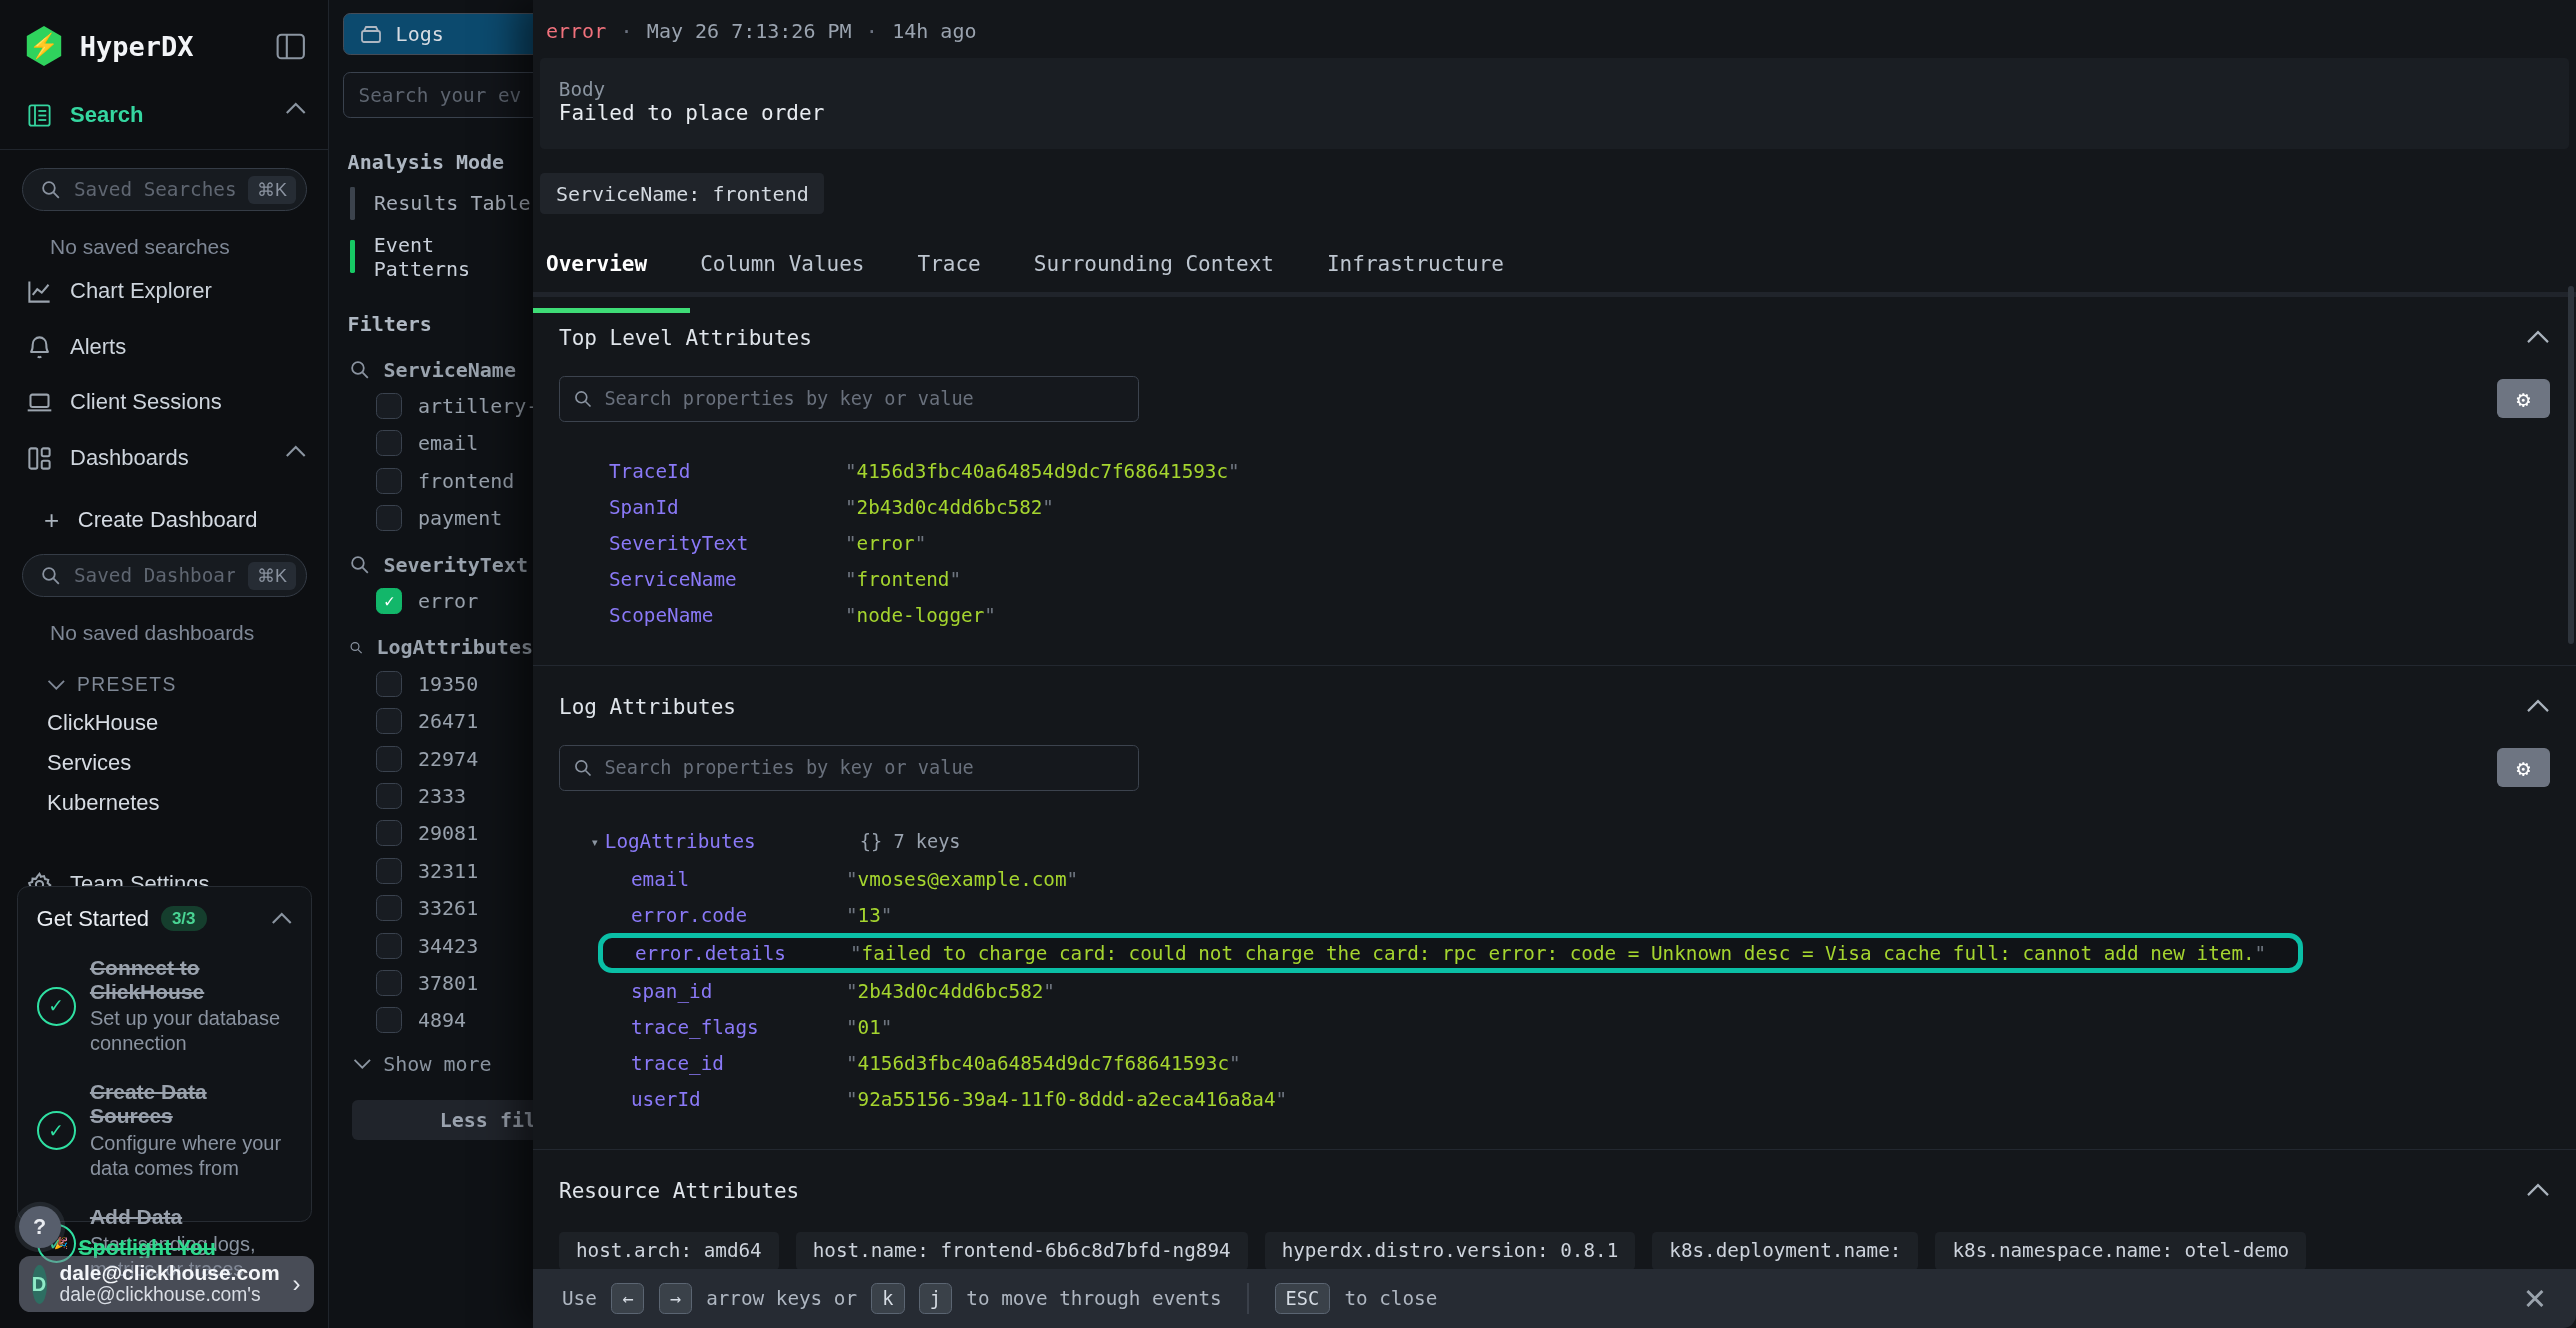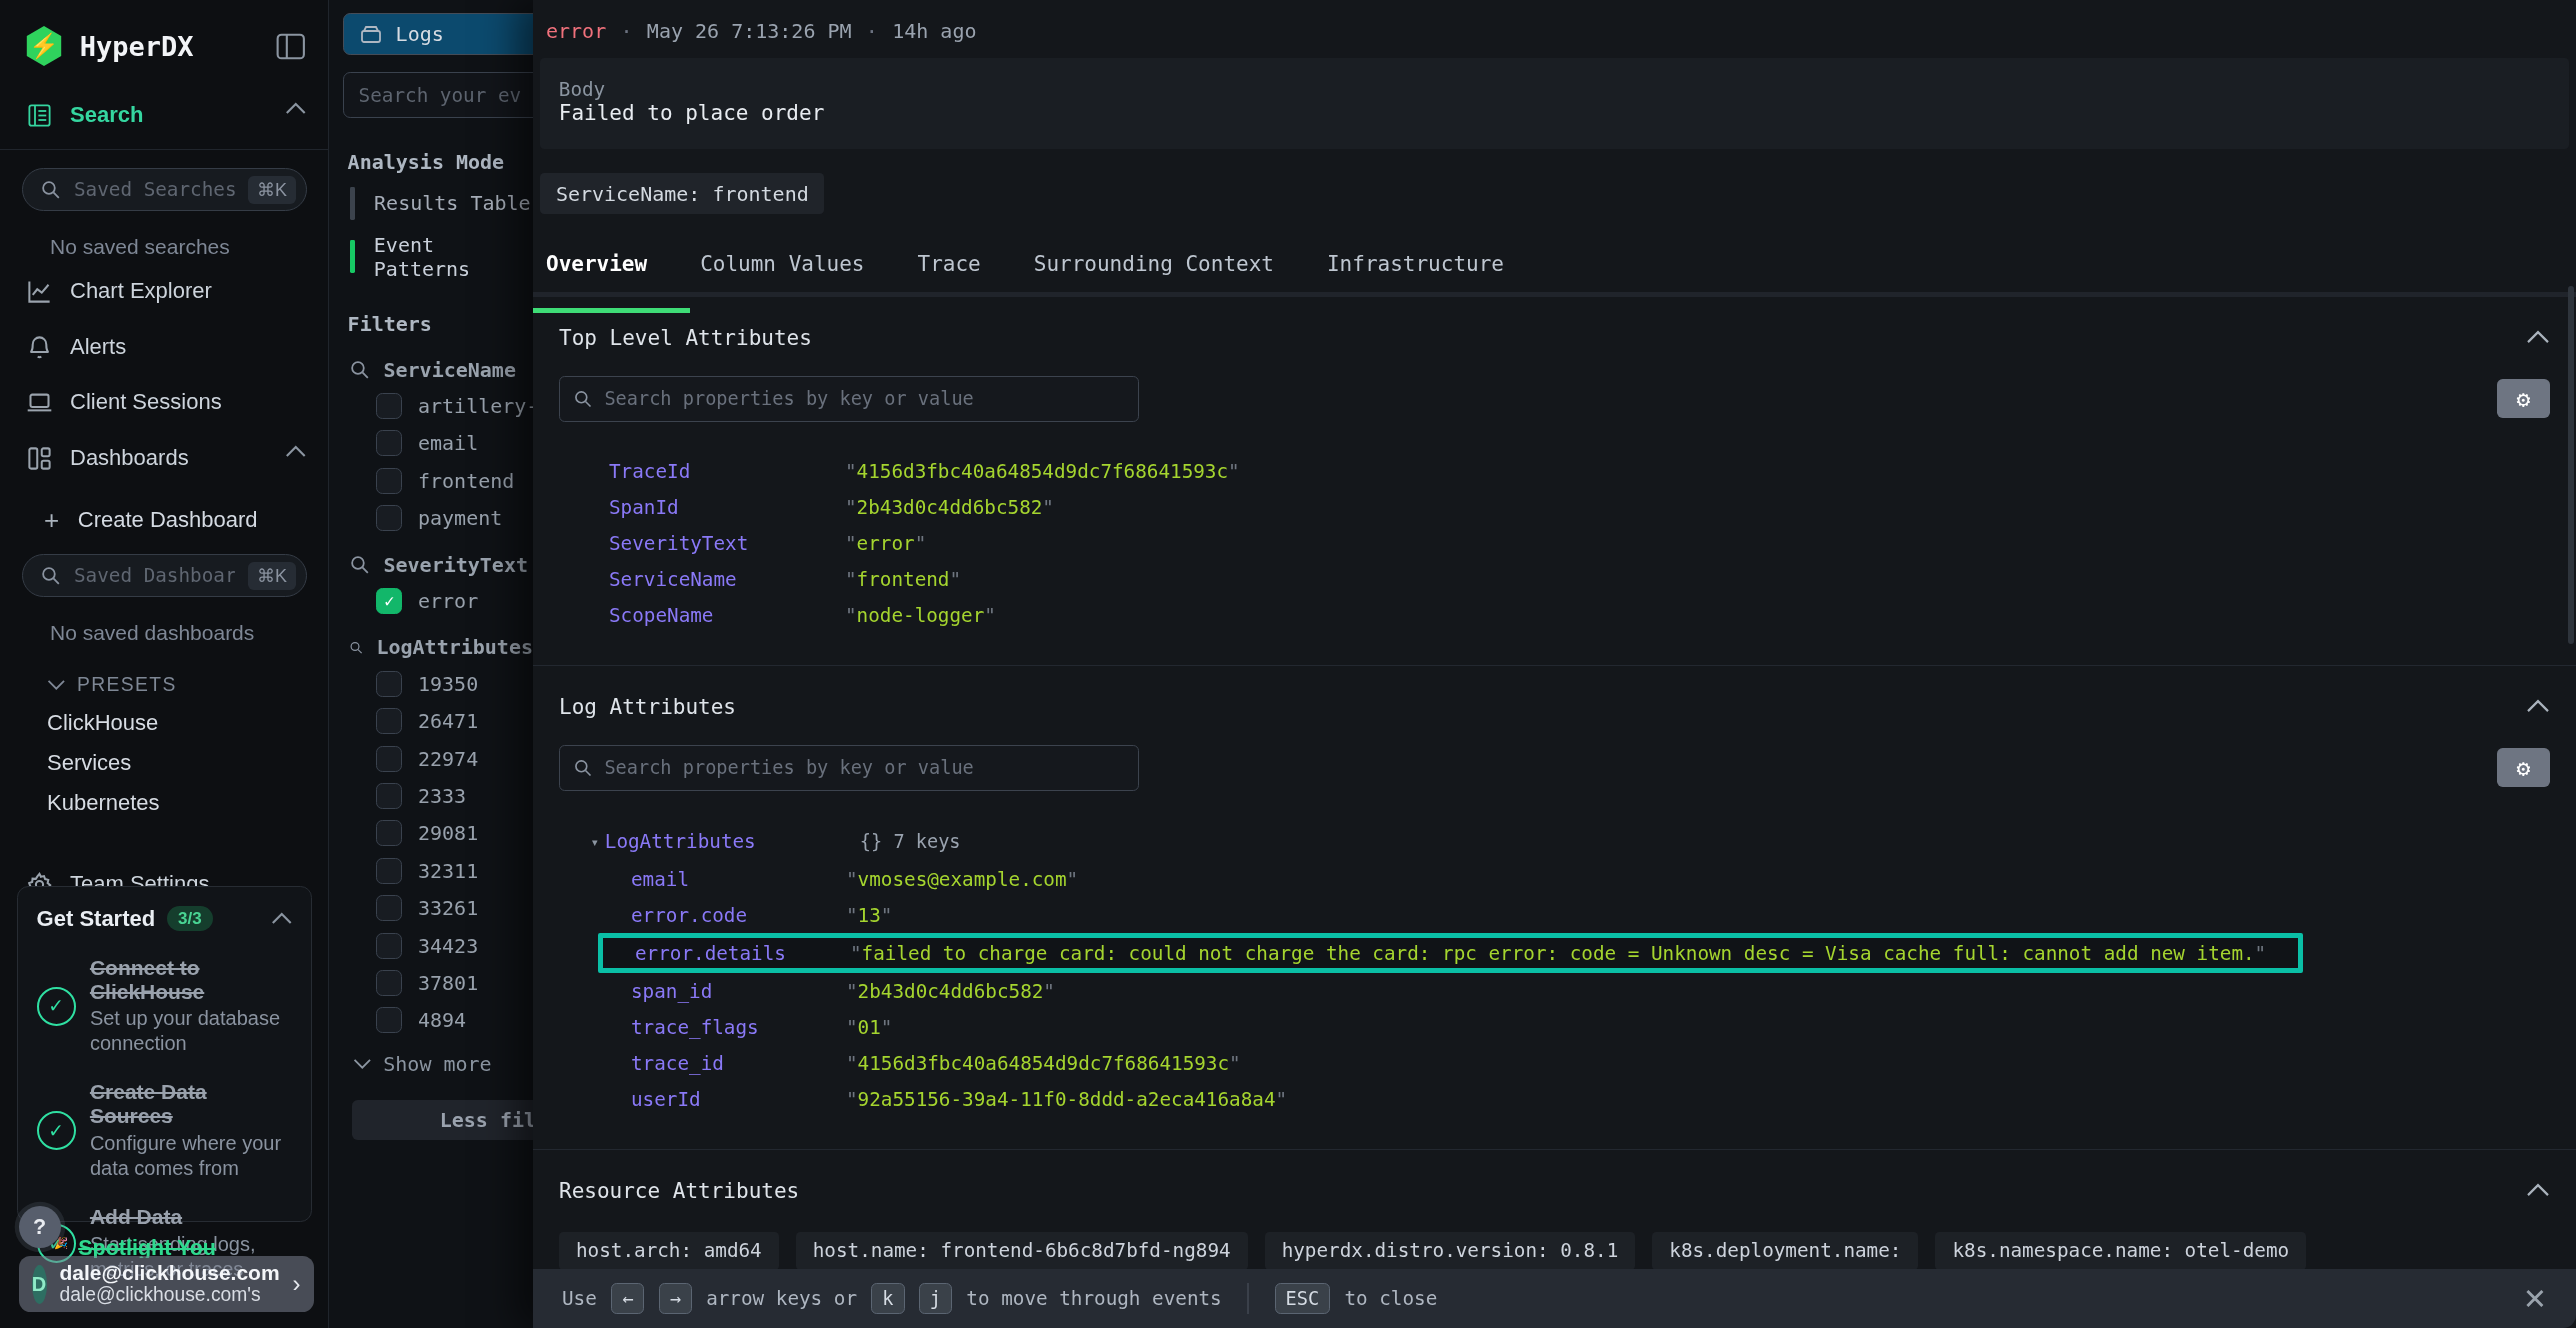--- a/index.html
+++ b/index.html
@@ -24,21 +24,21 @@
   .muted-line{color:#7e8795;font-size:21px;padding:24px 0 4.3px 50px}
   .create-row{display:flex;align-items:center;gap:18.6px;padding:18.6px 21.5px 0 44px;font-size:22px;color:#d4dae2}
   .plus{font-size:26px;color:#aab3bd}
   .presets-row{display:flex;align-items:center;gap:11.4px;padding:24px 0 0 47px;color:#7e8795;font-size:19.3px;letter-spacing:1.4px}
   .preset-item{padding:14.3px 0 0 47px;font-size:22px;color:#d7dce3}
   .team-row{margin-top:40px}
   .chev{color:#8b95a1}
   
   .gs-card{position:absolute;left:17px;top:886px;width:295px;height:336px;border:0.7px solid #272c33;background:#111418;border-radius:11.4px;padding:18.6px 18.6px 0 18.6px}
   .gs-head{display:flex;align-items:center;gap:11.4px}
-  .gs-title{font-weight:bold;font-size:22px;color:#eaeef3}
+  .gs-title{font-weight:normal;font-size:22px;color:#eaeef3}
   .gs-badge{background:#153e2d;color:#49d493;font-weight:bold;font-size:17px;border-radius:715px;padding:2.9px 11.4px}
   .gs-item{display:flex;gap:14.3px;margin-top:24px}
   .gs-check{flex:0 0 39px;height:39px;border:2.1px solid #2fe0a2;border-radius:50%;display:flex;align-items:center;justify-content:center;color:#2fe0a2;font-size:18.6px;align-self:center}
   .gs-item-title{font-weight:bold;font-size:21px;color:#99a1ac;text-decoration:line-through}
   .gs-item-desc{font-size:20px;color:#8a93a0;line-height:1.25;margin-top:2.9px}
   .gs-hidden{position:absolute;left:54px;top:1236px;display:flex;gap:10px;align-items:flex-start;width:243px;height:21.5px;overflow:hidden}
   .gs-hidden .txt{color:#2fd98f;font-weight:bold;font-size:21.5px;text-decoration:line-through;white-space:nowrap}
   .help-fab{position:absolute;left:18.6px;top:1206px;width:42px;height:42px;border-radius:50%;background:#575e6c;color:#e9ecf1;font-weight:bold;font-size:21.5px;display:flex;align-items:center;justify-content:center;box-shadow:0 0 0 4.3px rgba(87,94,108,.25)}
   .user-footer{position:absolute;left:18.6px;top:1256px;width:295px;height:56px;background:rgba(122,128,142,.55);border-radius:11.4px;display:flex;align-items:center;gap:13px;padding:0 13px}
   .avatar{width:39px;height:39px;border-radius:50%;background:#2e6e62;color:#8feac7;font-weight:bold;font-size:20px;display:flex;align-items:center;justify-content:center}
@@ -88,21 +88,21 @@
   .kv{display:flex;align-items:center;height:36px;padding-left:50px;white-space:nowrap}
   .kv .k{flex:0 0 236px;color:#8a79f7;font-size:19.3px}
   .kv .v{color:#a5d52f;font-size:19.3px}
   .kv .v::before,.kv .v::after{content:'"';color:#6f7680}
   .kv-root{display:flex;align-items:center;height:39px;padding-left:31.5px;white-space:nowrap}
   .kv-root .caret{color:#8b95a1;font-size:14.3px;margin-right:5.7px}
   .kv-root .k{flex:0 0 255px;color:#8a79f7;font-size:19.3px}
   .kv-root .meta{color:#9aa3af;font-size:18.6px}
   .kv.child{padding-left:72px}
   .kv.child .k{flex:0 0 215px}
-  .kv.hl{margin-left:39px;padding-left:32px;padding-right:32px;border:5px solid #0abfa6;border-radius:2px;width:max-content;height:40px;background:#101317}
+  .kv.hl{margin-left:39px;padding-left:32px;padding-right:32px;border:5px solid #0abfa6;border-radius:14px;width:max-content;height:40px;background:#101317}
   .kv.hl .k{flex:0 0 215px}
   .tags{display:flex;flex-wrap:wrap;gap:17px;row-gap:18.6px;margin:29px 0 33px 0;max-width:2018px}
   .tag{background:#1d2126;border-radius:4.3px;padding:7.9px 17px;font-size:19.3px;color:#cdd3dc;white-space:nowrap}
   .scroll-thumb{position:absolute;right:2.1px;top:286px;width:5.7px;height:358px;background:#2e343c;border-radius:2.9px}
   
   .bottom-bar{position:absolute;left:0;right:0;bottom:0;height:59px;background:#262b33;border-radius:0 0 13px 0;display:flex;align-items:center;gap:14.3px;padding:0 29px 0 29px;font-size:19.3px;color:#aeb6c1}
   .kbd{background:#3a4149;border:1.4px solid #5b6572;border-radius:5.7px;color:#d6dce4;padding:4.3px 10px;font-size:18.6px}
   .vline{width:1.4px;height:31.5px;background:#3a404a;margin:0 11.4px}
   .close-x{margin-left:auto;color:#9aa3ad;font-size:29px;font-family:"Liberation Sans",sans-serif}
   svg{display:block}

